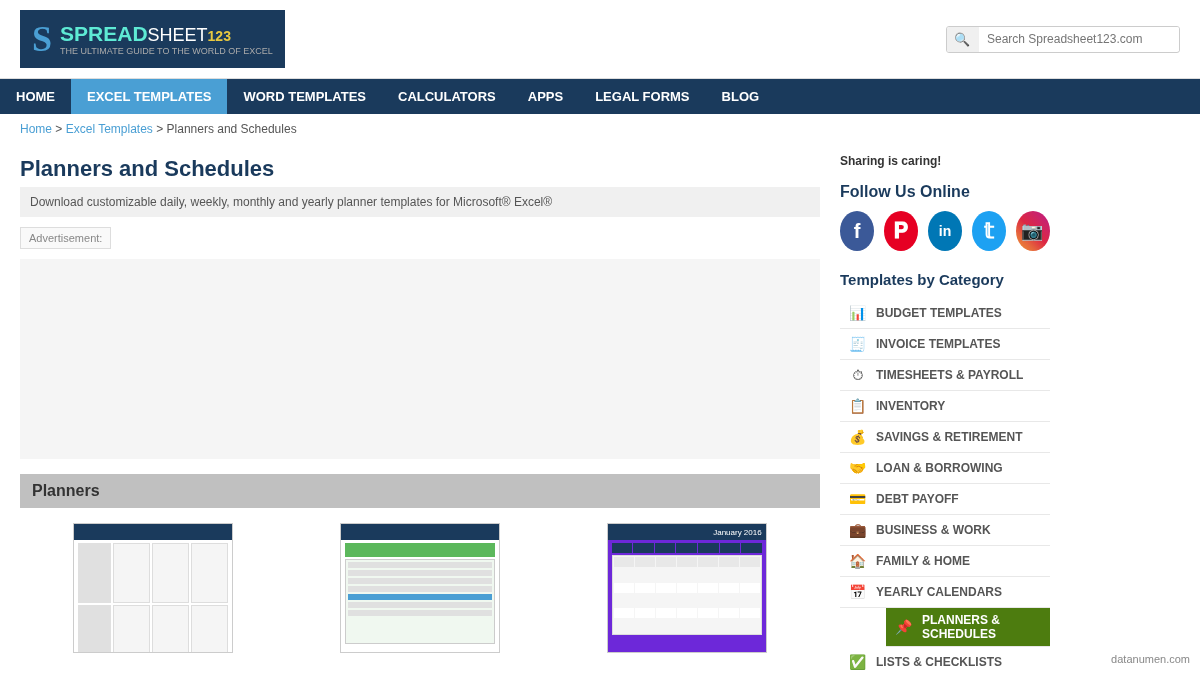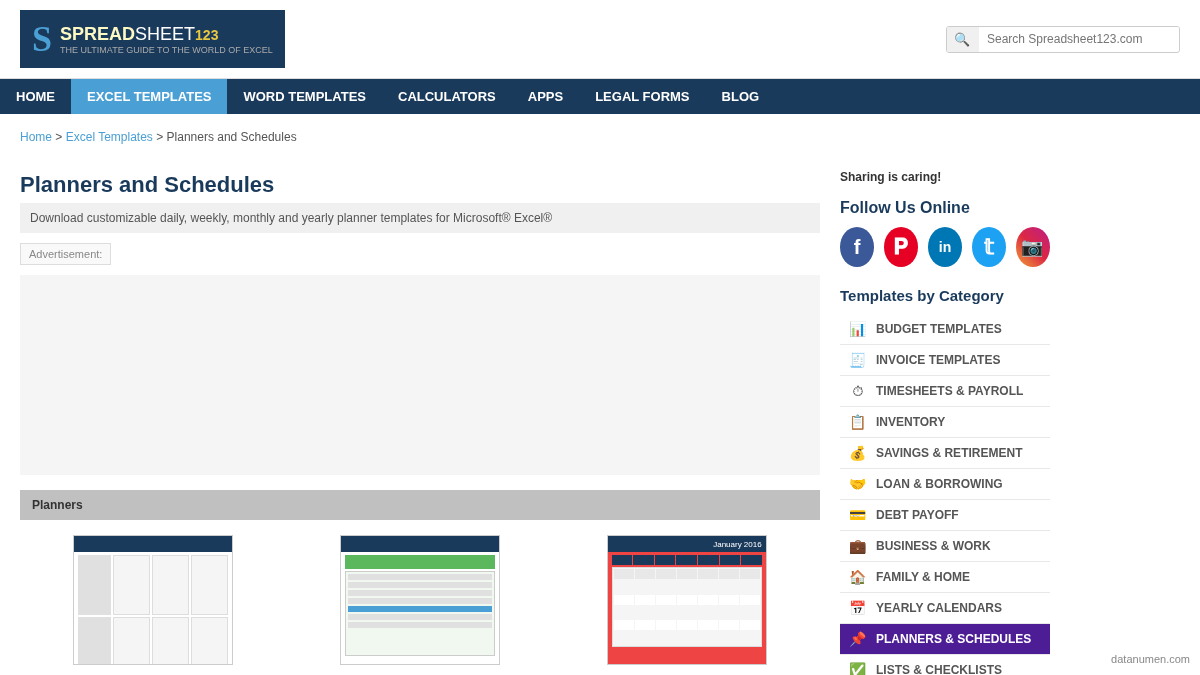--- a/index.html
+++ b/index.html
@@ -15,35 +15,35 @@
     .search-box { display: flex; align-items: center; border: 1px solid #ccc; border-radius: 3px; overflow: hidden; }
     .search-box input { border: none; outline: none; padding: 5px 8px; font-size: 12px; width: 200px; color: #999; }
     .search-box .search-btn { background: #f0f0f0; border: none; padding: 5px 8px; cursor: pointer; }
 
     
     nav { background: #1a3a5c; display: flex; }
     nav a { color: #fff; text-decoration: none; padding: 10px 16px; font-size: 13px; font-weight: bold; display: block; }
     nav a.active { background: #4a9fd4; }
 
     
-    .breadcrumb { padding: 16px 20px; font-size: 12px; color: #555; }
+    .breadcrumb { padding: 8px 20px; font-size: 12px; color: #555; }
     .breadcrumb a { color: #4a9fd4; text-decoration: none; }
 
     
     .main-layout { display: flex; padding: 0 20px; gap: 20px; }
 
     
     .content { flex: 1; max-width: 800px; }
     .page-title { font-size: 22px; font-weight: bold; color: #1a3a5c; padding: 12px 0 5px; }
     .page-desc { font-size: 12px; color: #555; background: #f0f0f0; padding: 8px 10px; margin-bottom: 10px; }
     .ad-notice { font-size: 11px; color: #888; background: #f9f9f9; border: 1px solid #ddd; padding: 4px 8px; display: inline-block; margin-bottom: 10px; }
 
     .ad-space { width: 100%; height: 200px; background: #f5f5f5; margin-bottom: 15px; }
 
-    .section-header { background: #c0c0c0; padding: 8px 12px; font-size: 12px; font-weight: bold; color: #333; margin-bottom: 15px; }
+    .section-header { background: #c0c0c0; padding: 8px 12px; font-size: 16px; font-weight: bold; color: #333; margin-bottom: 15px; }
 
     .planners-grid { display: flex; gap: 20px; padding: 0 10px; }
     .planner-item { text-align: center; flex: 1; }
     .planner-thumb { background: #e8e8e8; border: 1px solid #ccc; width: 160px; height: 130px; margin: 0 auto 8px; display: flex; align-items: center; justify-content: center; overflow: hidden; position: relative; }
     .planner-name { font-size: 12px; color: #4a9fd4; font-weight: bold; margin-bottom: 5px; }
 
     
     .sidebar { width: 210px; flex-shrink: 0; padding-top: 10px; }
 
     .sharing-box { margin-bottom: 15px; }
@@ -56,21 +56,21 @@
     .social-fb { background: #3b5998; }
     .social-pi { background: #e60023; }
     .social-li { background: #0077b5; }
     .social-tw { background: #1da1f2; }
     .social-ig { background: linear-gradient(45deg, #f09433, #e6683c, #dc2743, #cc2366, #bc1888); }
 
     .category-section { }
     .category-title { font-size: 15px; font-weight: bold; color: #1a3a5c; margin-bottom: 10px; }
     .category-list { list-style: none; }
     .category-item { display: flex; align-items: center; padding: 5px 8px; border-bottom: 1px solid #e8e8e8; cursor: pointer; }
-    .category-item.active { background: #4c1d95; }
+    .category-item.active { background: #4d7c0f; margin-left: 46px; }
     .category-item.active .cat-label { color: #fff; font-weight: bold; }
     .cat-icon { width: 20px; height: 20px; margin-right: 8px; flex-shrink: 0; display: flex; align-items: center; justify-content: center; }
     .cat-label { font-size: 12px; font-weight: bold; color: #555; text-transform: uppercase; }
 
     .datanumen { position: fixed; bottom: 10px; right: 10px; font-size: 11px; color: #888; }
 
     
     .icon-budget::before { content: '📊'; font-size: 14px; }
     .icon-invoice::before { content: '🧾'; font-size: 14px; }
     .icon-timesheet::before { content: '⏱'; font-size: 14px; }
@@ -85,21 +85,21 @@
     .icon-list::before { content: '✅'; font-size: 14px; }
   </style>
 </head>
 <body>
 
 <div class="header">
   <div class="logo-area">
     <div class="logo-box">
       <span class="logo-s">S</span>
       <div class="logo-text">
-        <span><span style="color:#fef9c3;font-size:18px;font-weight:bold;">SPREAD</span><span style="color:#fff;font-size:18px;font-weight:normal;">SHEET</span><span style="color:#e8c840;font-size:14px;font-weight:bold;">123</span></span>
+        <span><span style="color:#5eead4;font-size:21px;font-weight:bold;">SPREAD</span><span style="color:#fff;font-size:18px;font-weight:normal;">SHEET</span><span style="color:#e8c840;font-size:14px;font-weight:bold;">123</span></span>
         <span class="tagline">THE ULTIMATE GUIDE TO THE WORLD OF EXCEL</span>
       </div>
     </div>
   </div>
   <div class="search-box">
     <span class="search-btn">🔍</span>
     <input type="text" placeholder="Search Spreadsheet123.com" style="">
   </div>
 </div>
 
@@ -173,21 +173,21 @@
                 <div style="height:6px;background:#e0e0e0;margin-bottom:2px;"></div>
               </div>
             </div>
           </div>
         </div>
 
       </div>
 
       <div class="planner-item">
         <div class="planner-thumb">
-          <div style="width:100%;height:100%;background:#ef4444;">
+          <div style="width:100%;height:100%;background:#6d28d9;">
             <div style="background:#1a3a5c;height:16px;width:100%;display:flex;align-items:center;justify-content:flex-end;padding-right:4px;">
               <span style="color:#fff;font-size:8px;">January 2016</span>
             </div>
             <div style="padding:3px 4px;">
               <div style="display:flex;gap:1px;margin-bottom:2px;">
                 <div style="height:10px;flex:1;background:#1a3a5c;"></div>
                 <div style="height:10px;flex:1;background:#1a3a5c;"></div>
                 <div style="height:10px;flex:1;background:#1a3a5c;"></div>
                 <div style="height:10px;flex:1;background:#1a3a5c;"></div>
                 <div style="height:10px;flex:1;background:#1a3a5c;"></div>

